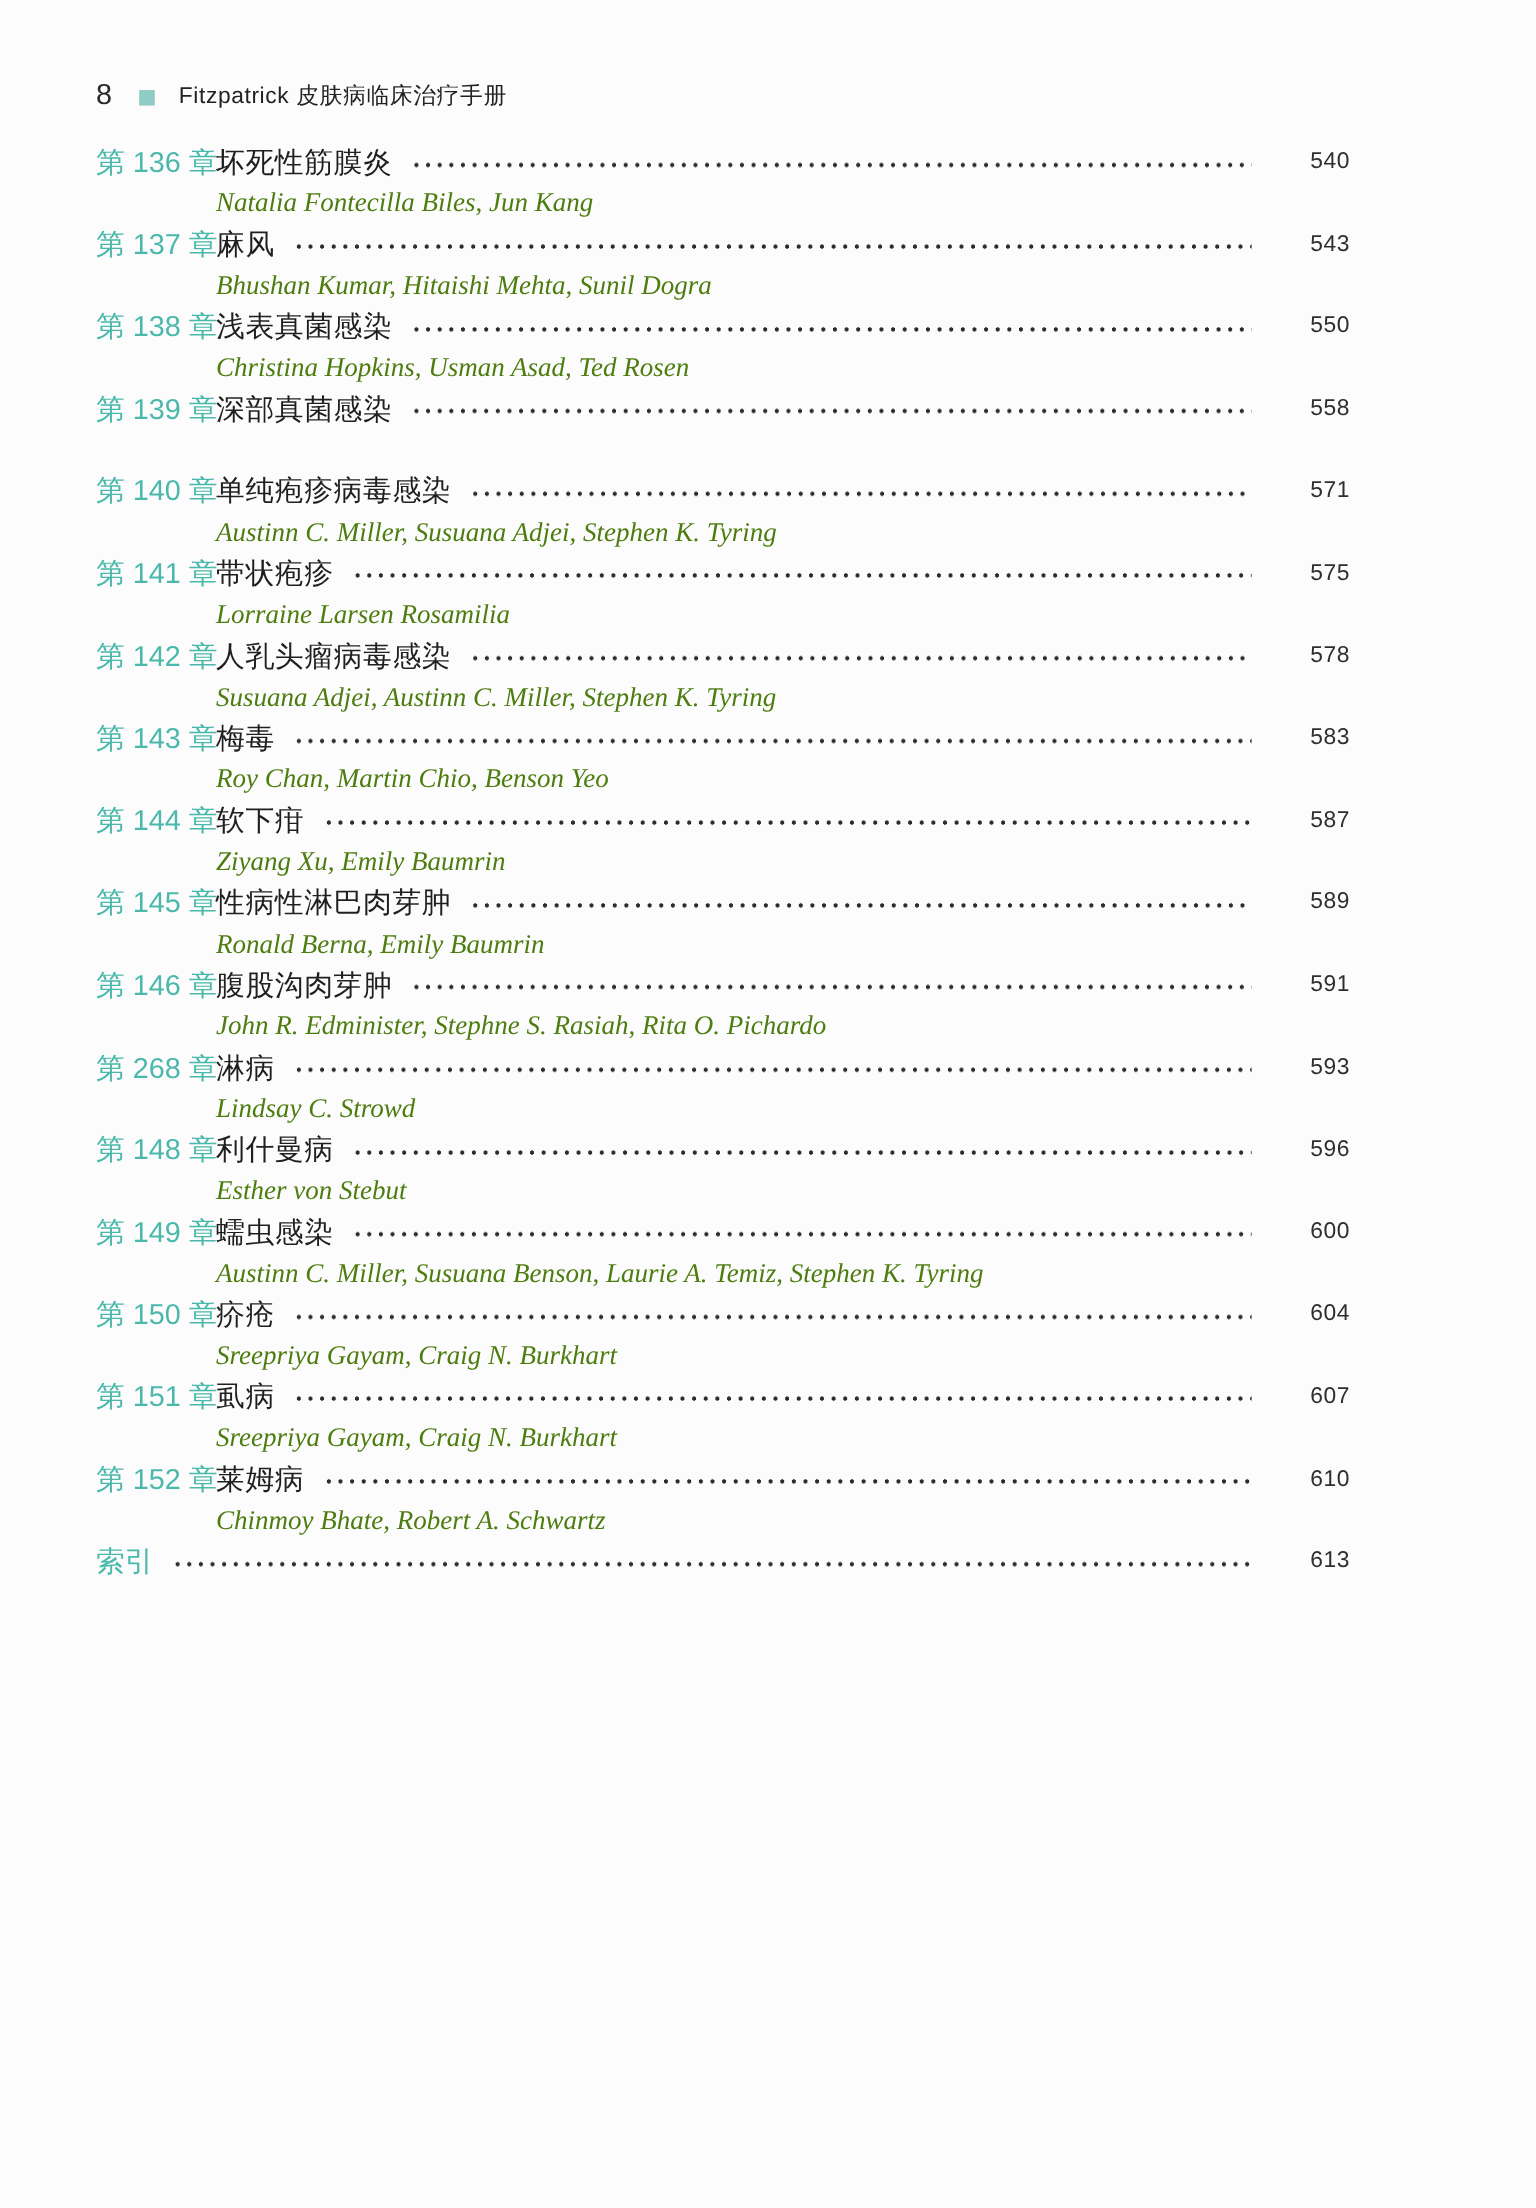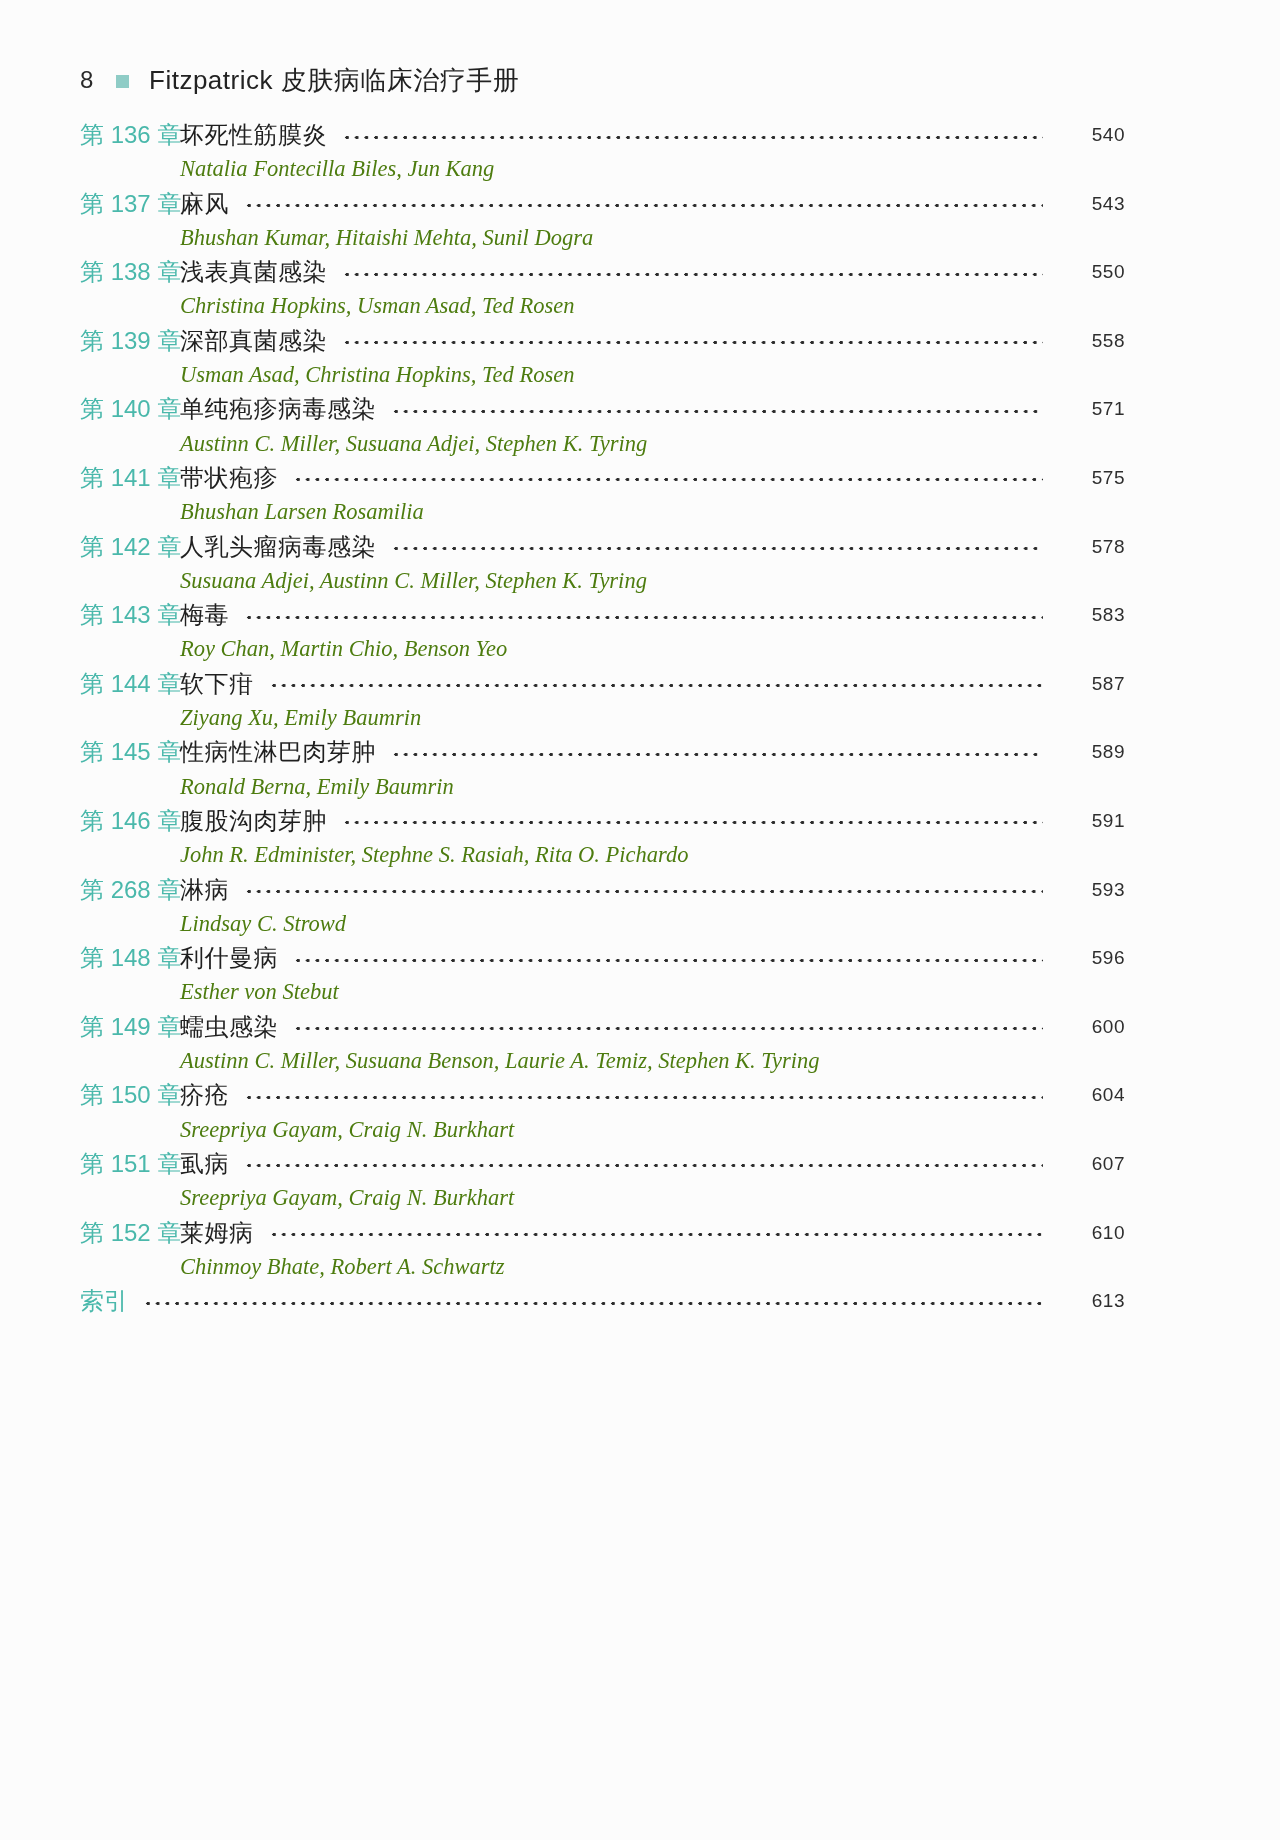--- a/index.html
+++ b/index.html
@@ -36,21 +36,21 @@
     min-width: 22px;
   }
   .header-square {
     width: 13px;
     height: 13px;
     background: var(--square);
     margin: 2px 20px 0 14px;
     flex-shrink: 0;
   }
   .book-title {
-    font-size: 26px;
+    font-size: 19px;
     letter-spacing: 0.5px;
     color: #222;
   }
   
   .chapter { height: 68.6px; }
   .row {
     height: 36px;
     display: flex;
     align-items: center;
   }
@@ -142,41 +142,40 @@
     <div class="authors">Christina Hopkins, Usman Asad, Ted Rosen</div>
   </div>
 
   <div class="chapter">
     <div class="row">
       <span class="chap-label">第 139 章</span>
       <span class="chap-title">深部真菌感染</span>
       <span class="leader"></span>
       <span class="chap-page">558</span>
     </div>
-    <div class="authors">Usman Asad, Christina Hopkins, Ted Rosen</div>
   </div>
 
   <div class="chapter">
     <div class="row">
       <span class="chap-label">第 140 章</span>
       <span class="chap-title">单纯疱疹病毒感染</span>
       <span class="leader"></span>
       <span class="chap-page">571</span>
     </div>
     <div class="authors">Austinn C. Miller, Susuana Adjei, Stephen K. Tyring</div>
   </div>
 
   <div class="chapter">
     <div class="row">
       <span class="chap-label">第 141 章</span>
       <span class="chap-title">带状疱疹</span>
       <span class="leader"></span>
       <span class="chap-page">575</span>
     </div>
-    <div class="authors">Bhushan Larsen Rosamilia</div>
+    <div class="authors">Lorraine Larsen Rosamilia</div>
   </div>
 
   <div class="chapter">
     <div class="row">
       <span class="chap-label">第 142 章</span>
       <span class="chap-title">人乳头瘤病毒感染</span>
       <span class="leader"></span>
       <span class="chap-page">578</span>
     </div>
     <div class="authors">Susuana Adjei, Austinn C. Miller, Stephen K. Tyring</div>

